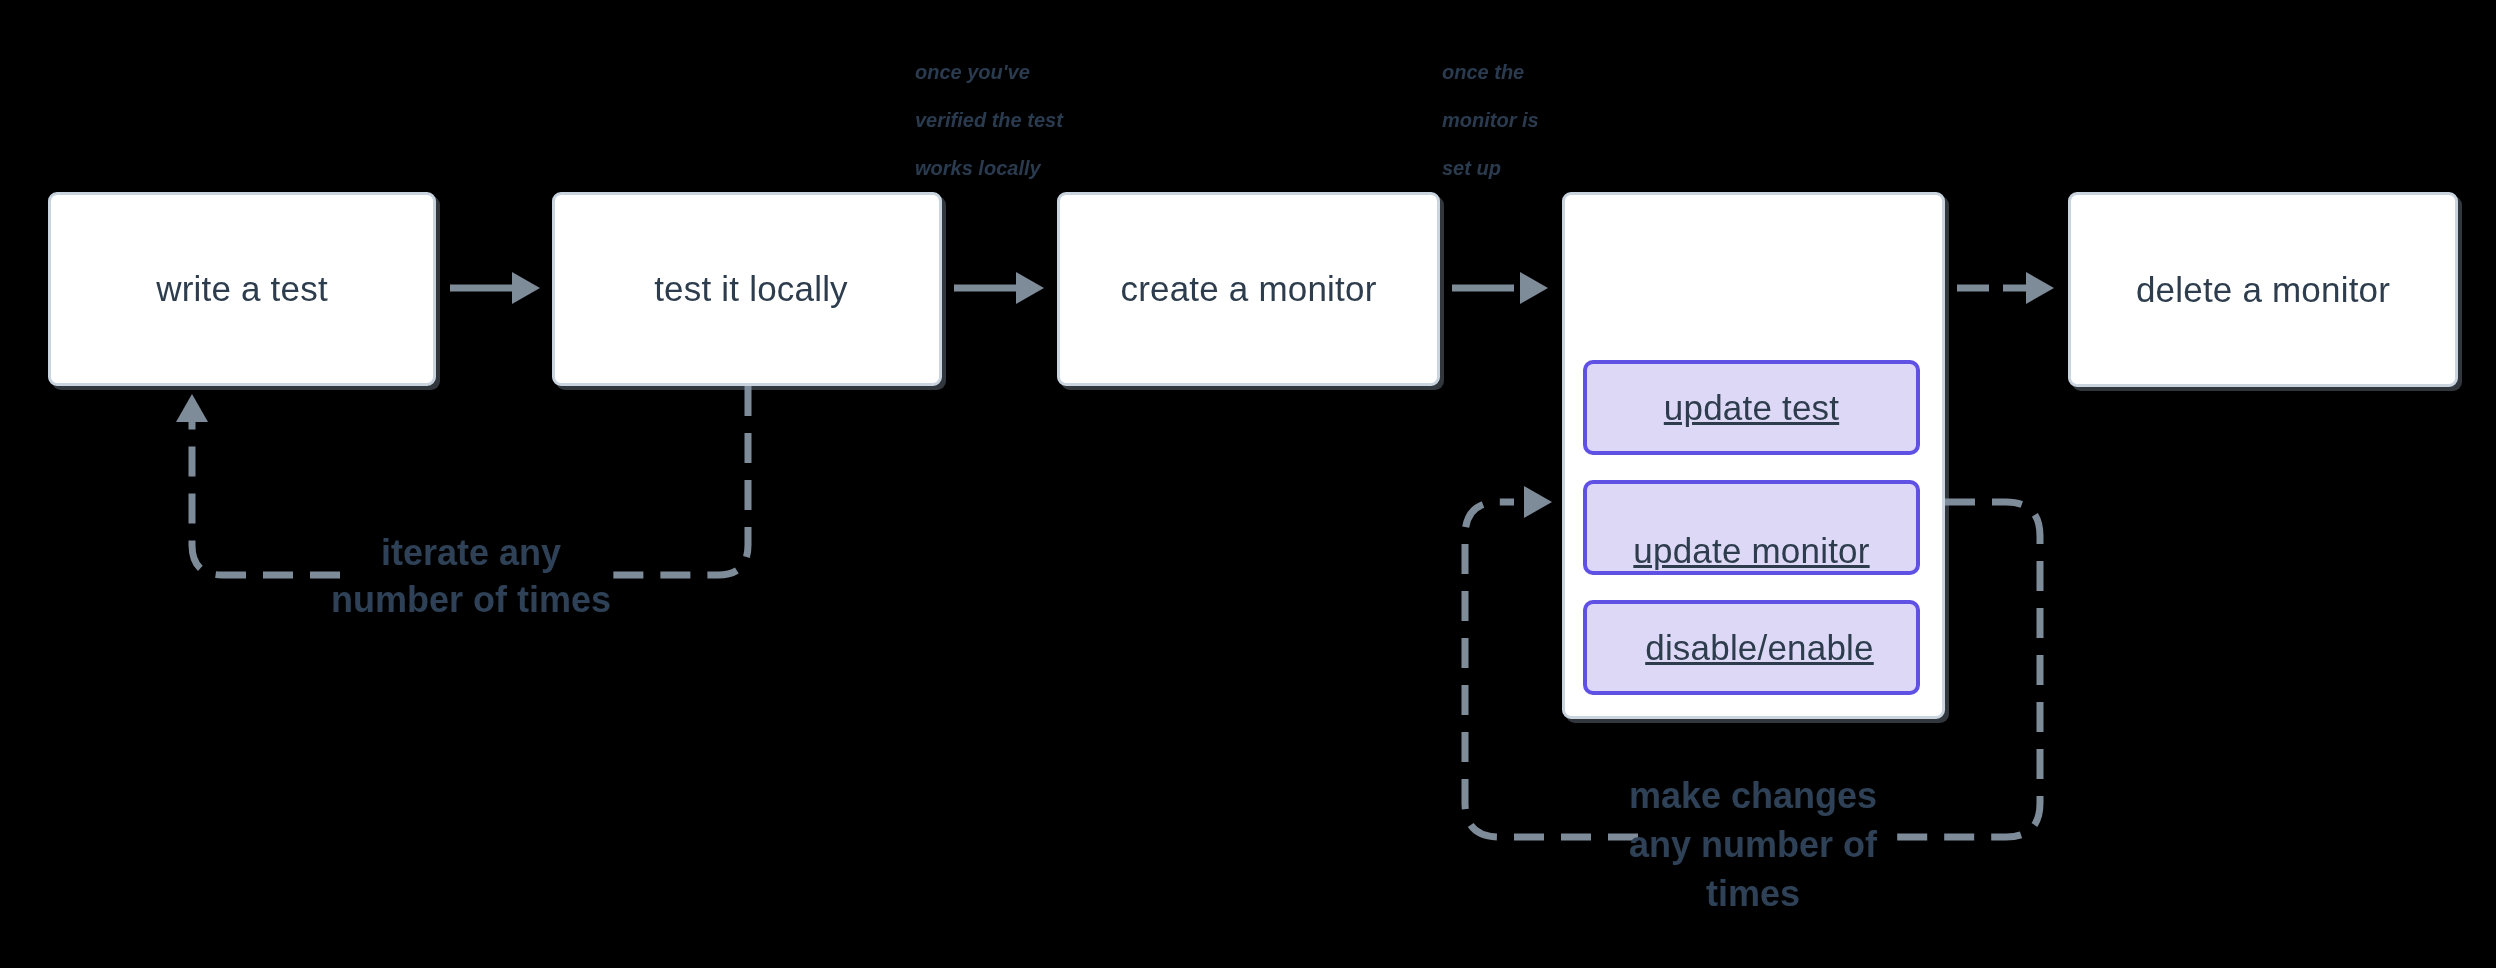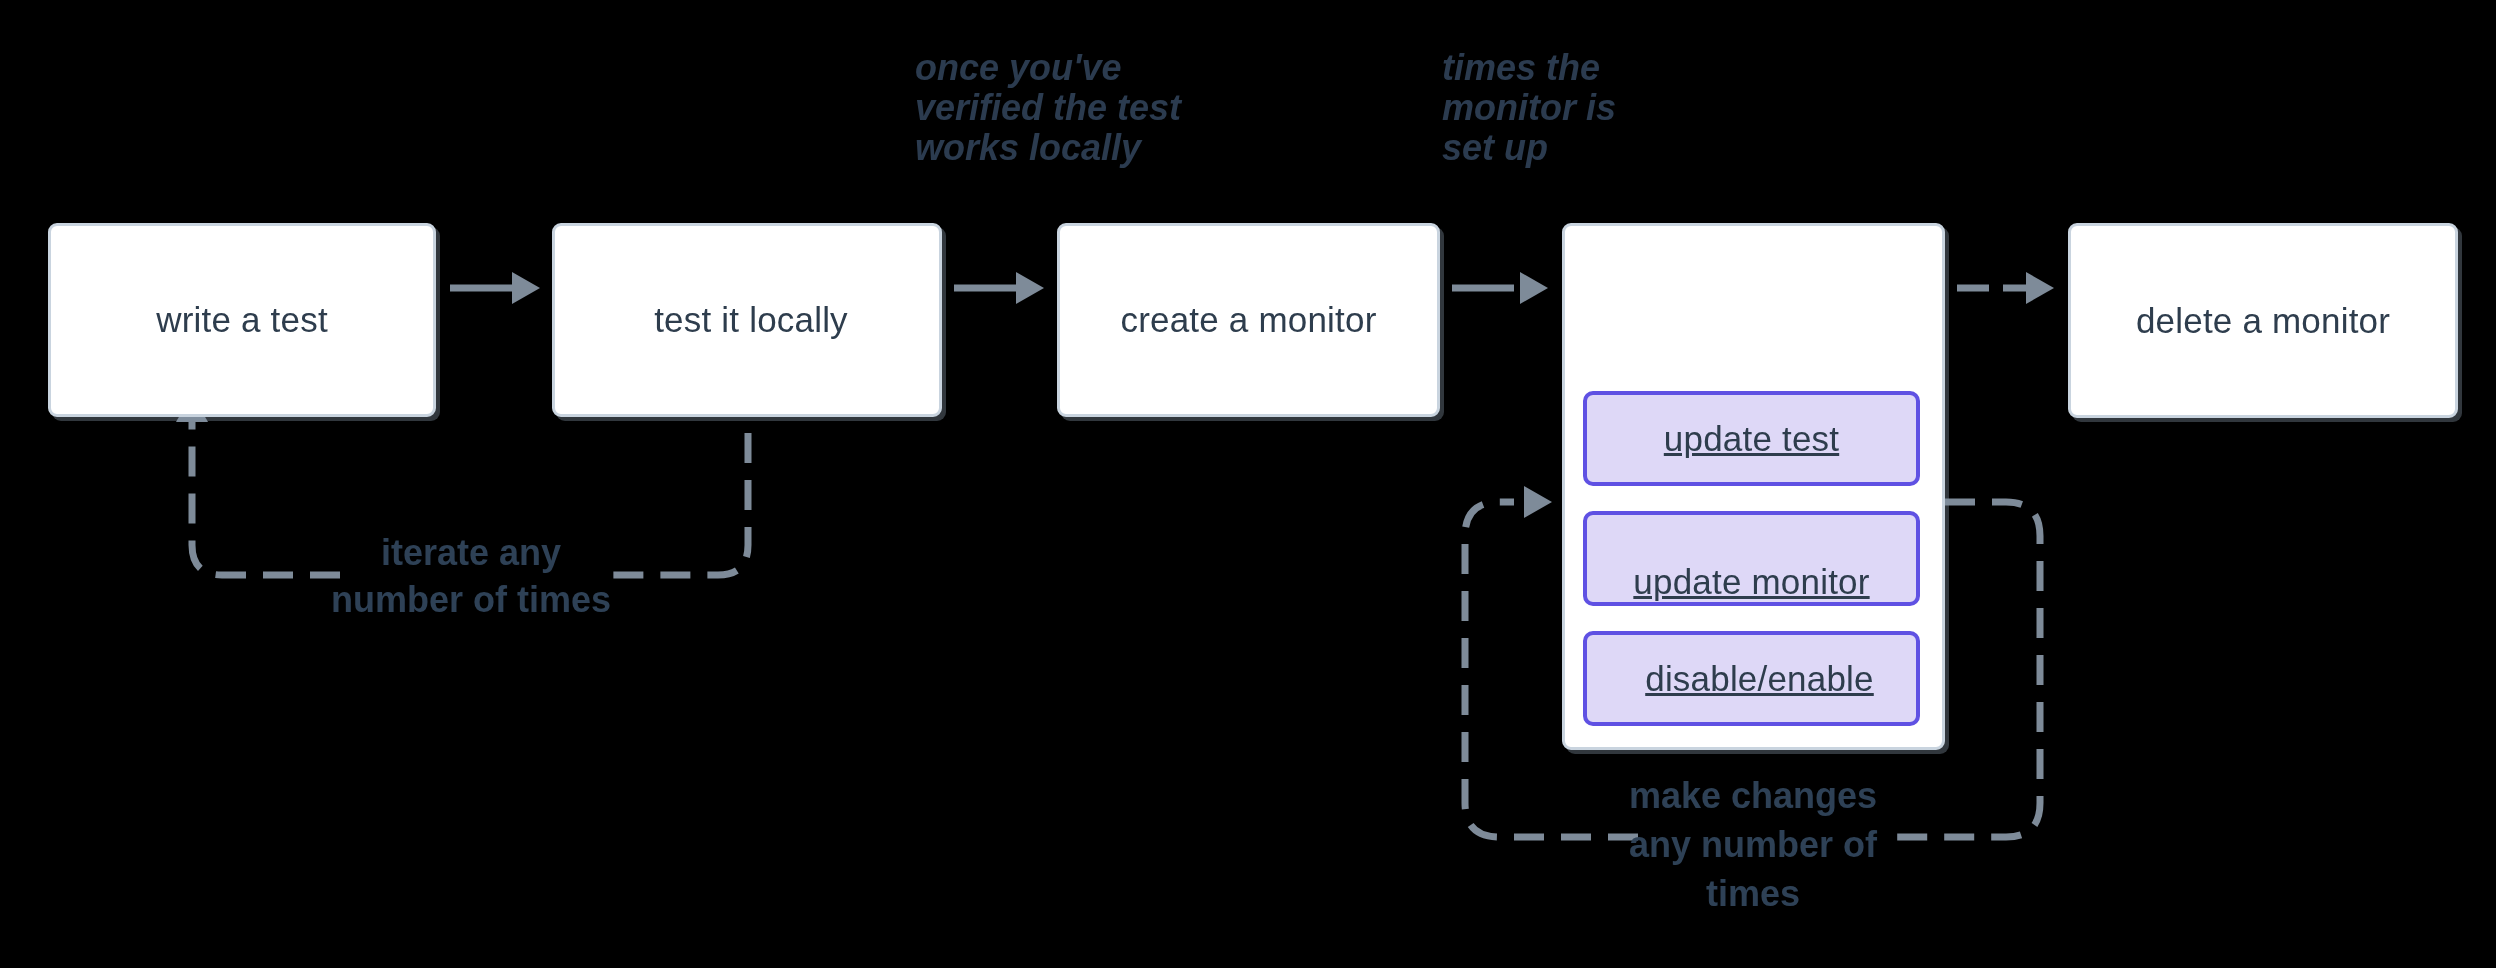--- a/index.html
+++ b/index.html
@@ -6,41 +6,41 @@
   .canvas{
     position:relative;width:2496px;height:968px;background:#000000;
     font-family:"Liberation Sans","DejaVu Sans",sans-serif;overflow:hidden;
   }
   .connectors{position:absolute;left:0;top:0;pointer-events:none;}
   .node{
     position:absolute;box-sizing:border-box;background:#ffffff;
     border:3px solid #c9d4df;border-radius:9px;
     box-shadow:4px 4px 0 rgba(130,145,160,0.38);
     display:flex;align-items:center;justify-content:center;
-    color:#2e3d4d;font-size:35px;font-weight:500;letter-spacing:0.2px;margin-top:31px;
+    color:#2e3d4d;font-size:35px;font-weight:500;letter-spacing:0.2px;
   }
   .node--write{left:48px;top:192px;width:388px;height:194px;}
   .node--test{left:552px;top:192px;width:390px;height:194px;padding-left:8px;}
   .node--create{left:1057px;top:192px;width:383px;height:194px;}
   .node--manage{left:1562px;top:192px;width:383px;height:527px;display:block;}
   .node--delete{left:2068px;top:192px;width:390px;height:195px;}
   .manage-label{
     position:absolute;left:0;right:0;top:70px;line-height:44px;text-align:center;
   }
   .action{
     position:absolute;left:18px;width:337px;height:95px;box-sizing:border-box;
     background:#ded8f7;border:4px solid #5f51e3;border-radius:10px;
     display:flex;align-items:center;justify-content:center;
     color:#2e3d4d;font-size:35px;font-weight:500;text-decoration:underline;
   }
   .action--update-test{top:165px;}
   .action--update-monitor{top:285px;align-items:flex-end;}
   .action--disable-enable{top:405px;padding-left:16px;}
   .annotation{
-    position:absolute;top:48px;color:#2b3b4f;font-size:36px;line-height:40px;
+    position:absolute;top:48px;color:#2b3b4f;font-size:20px;line-height:48px;
     font-style:italic;font-weight:600;white-space:pre-line;
   }
   .annotation--verified{left:915px;}
   .annotation--setup{left:1442px;}
   .loop-label{
     position:absolute;width:320px;text-align:center;color:#2e4156;
     font-size:36px;font-weight:700;white-space:pre-line;
   }
   .loop-label--iterate{left:311px;top:529px;line-height:47px;}
   .loop-label--changes{left:1593px;top:771px;line-height:49px;}
@@ -109,21 +109,21 @@
     </div>
   </div>
 
   <div class="node node--delete">
     <span>delete a monitor</span>
   </div>
 
   <div class="annotation annotation--verified">once you've
 verified the test
 works locally</div>
-  <div class="annotation annotation--setup">times the
+  <div class="annotation annotation--setup">once the
 monitor is
 set up</div>
 
   <div class="loop-label loop-label--iterate">iterate any
 number of times</div>
   <div class="loop-label loop-label--changes">make changes
 any number of
 times</div>
 
 </div>

